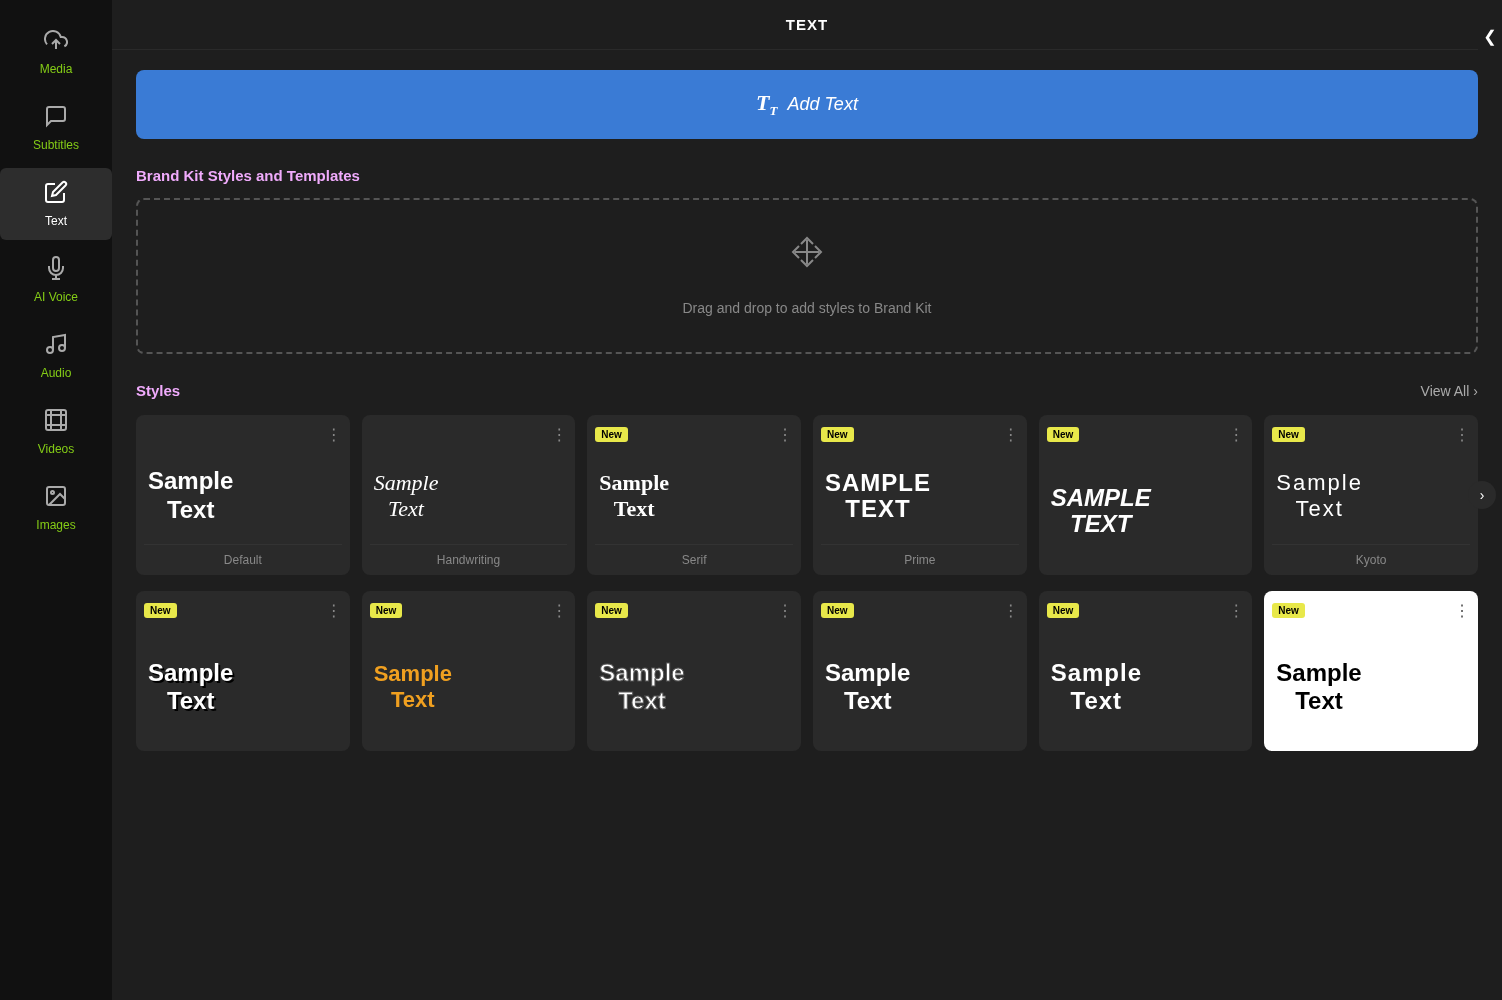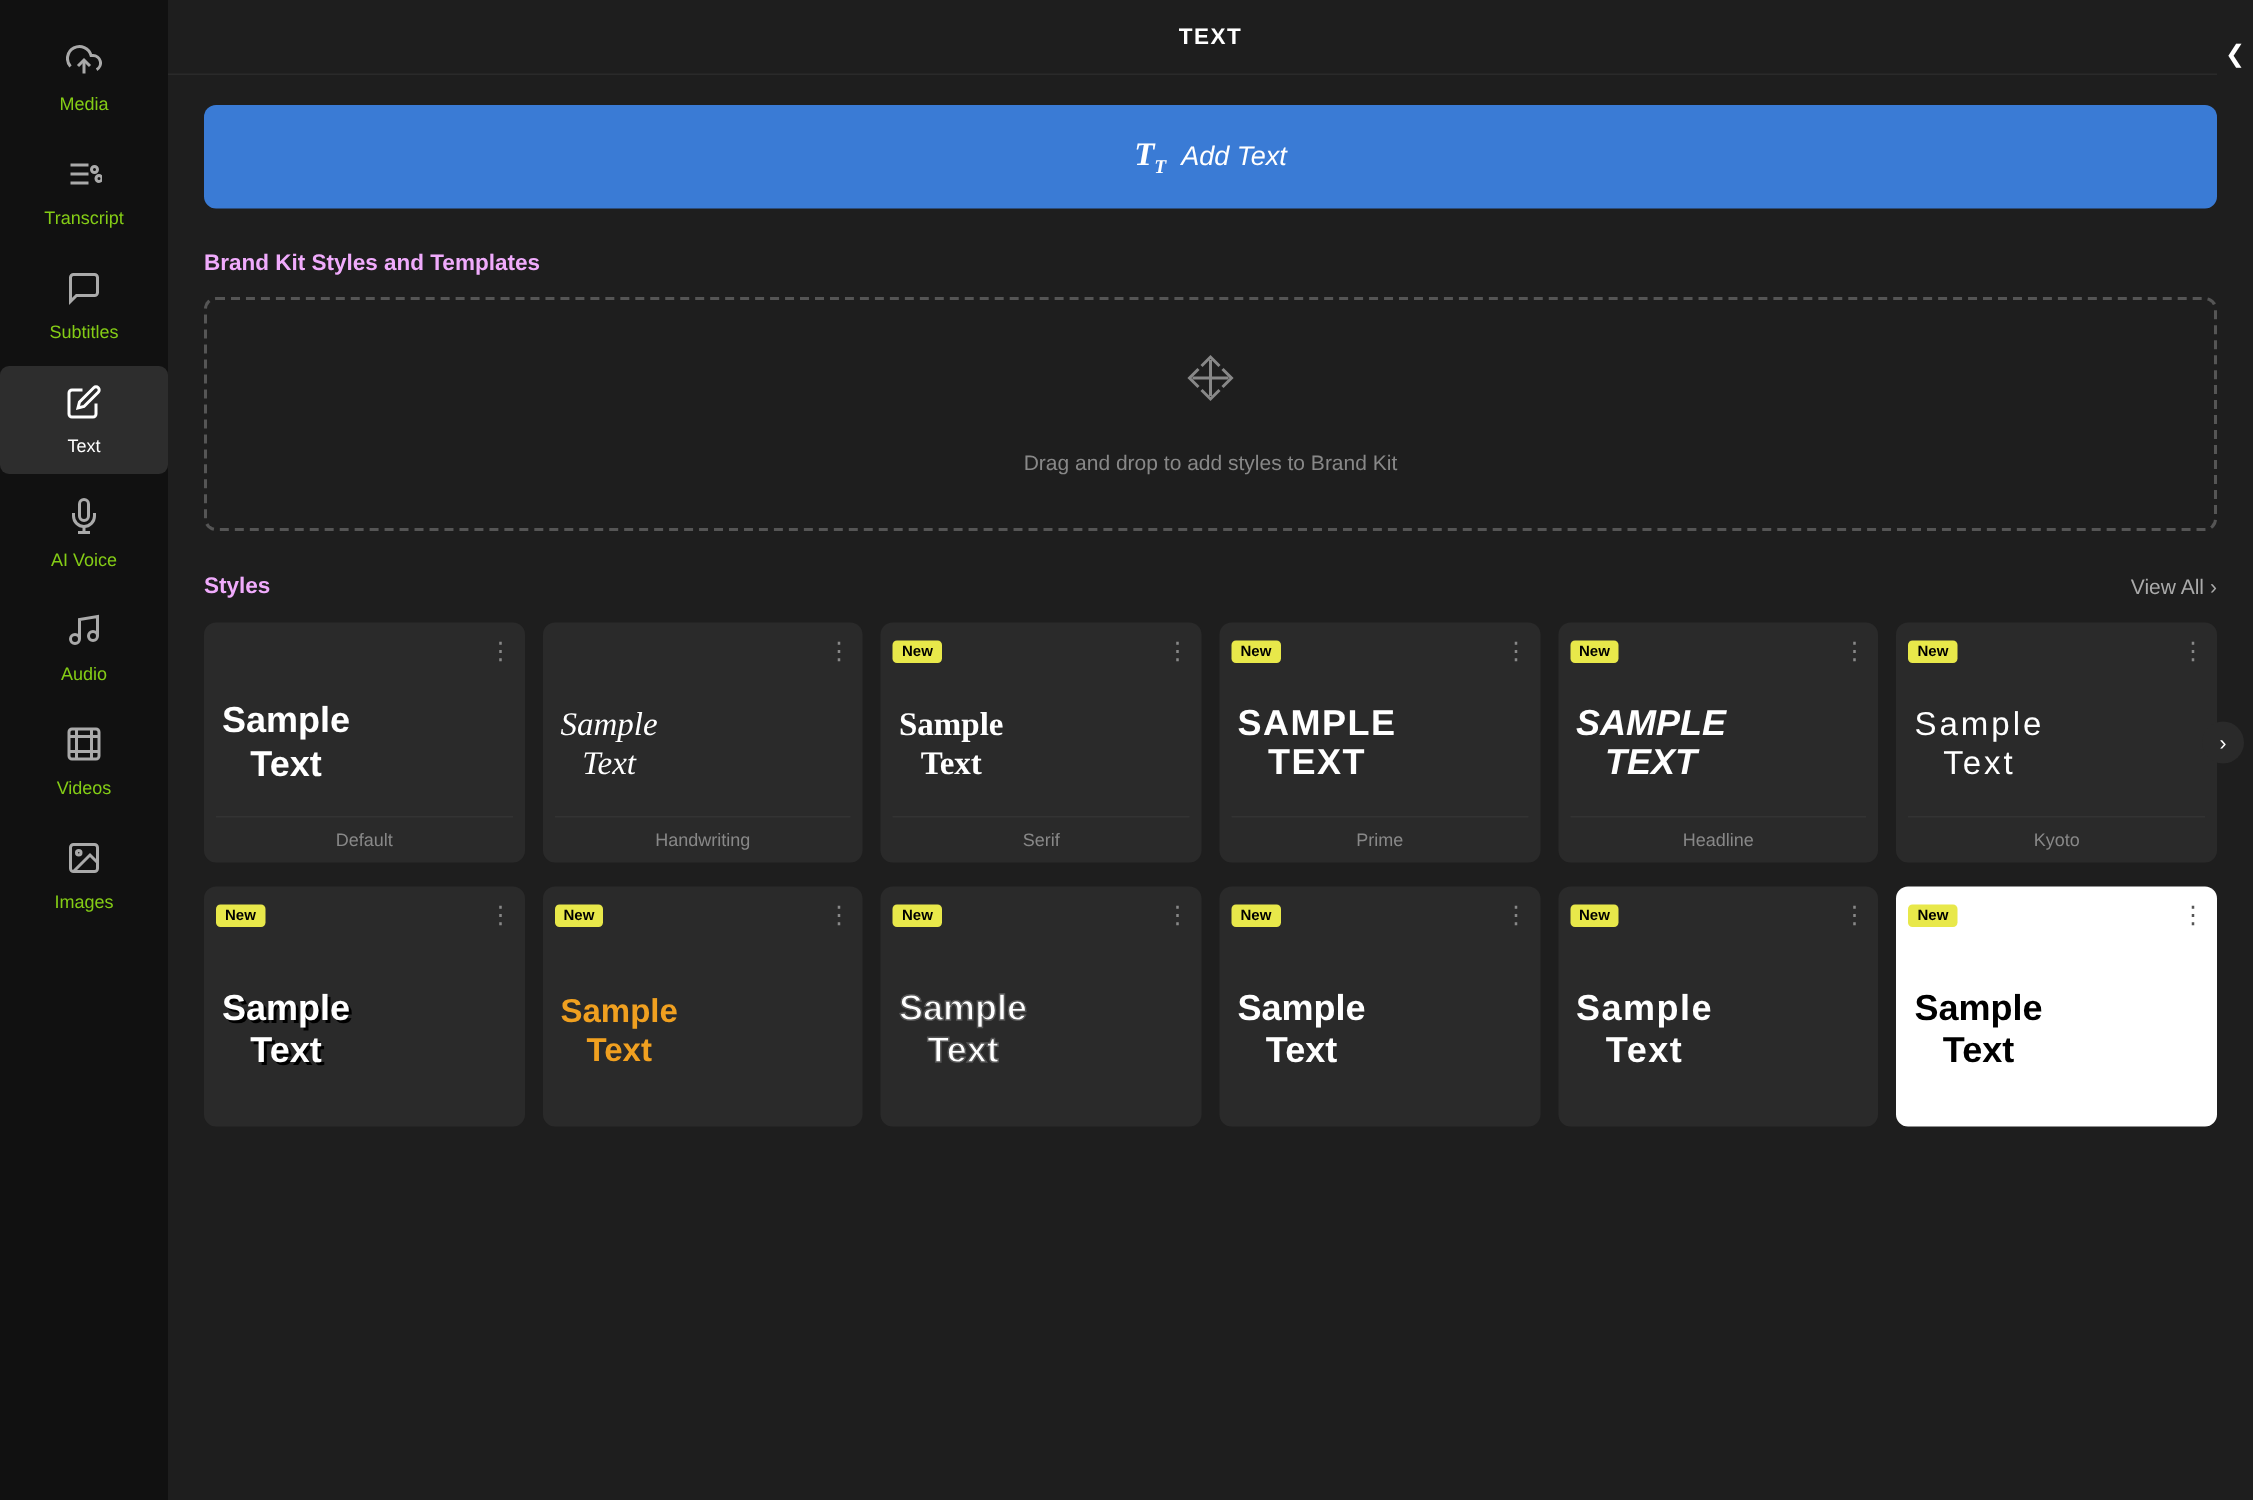--- a/index.html
+++ b/index.html
@@ -358,32 +358,20 @@
     <span class="sidebar-icon">
       <svg width="24" height="24" viewBox="0 0 24 24" fill="none" stroke="#aaaaaa" stroke-width="2">
         <polyline points="16 16 12 12 8 16"></polyline>
         <line x1="12" y1="12" x2="12" y2="21"></line>
         <path d="M20.39 18.39A5 5 0 0 0 18 9h-1.26A8 8 0 1 0 3 16.3"></path>
       </svg>
     </span>
     <span class="sidebar-label">Media</span>
   </div>
 
-  <div class="sidebar-item">
-    <span class="sidebar-icon">
-      <svg width="24" height="24" viewBox="0 0 24 24" fill="none" stroke="#aaaaaa" stroke-width="2">
-        <line x1="3" y1="6" x2="15" y2="6"></line>
-        <line x1="3" y1="12" x2="15" y2="12"></line>
-        <line x1="3" y1="18" x2="15" y2="18"></line>
-        <circle cx="19" cy="9" r="2"></circle>
-        <circle cx="22" cy="15" r="2"></circle>
-      </svg>
-    </span>
-    <span class="sidebar-label">Transcript</span>
-  </div>
 
   <div class="sidebar-item">
     <span class="sidebar-icon">
       <svg width="24" height="24" viewBox="0 0 24 24" fill="none" stroke="#aaaaaa" stroke-width="2">
         <path d="M21 15a2 2 0 0 1-2 2H7l-4 4V5a2 2 0 0 1 2-2h14a2 2 0 0 1 2 2z"></path>
       </svg>
     </span>
     <span class="sidebar-label">Subtitles</span>
   </div>
 
@@ -531,21 +519,20 @@
           </div>
 
           <div class="style-card">
             <div class="card-top">
               <span class="new-badge">New</span>
               <span class="three-dots">⋮</span>
             </div>
             <div class="card-text-area">
               <span class="sample-headline">SAMPLE<br>TEXT</span>
             </div>
-            <div class="card-label">Headline</div>
           </div>
 
           <div class="style-card">
             <div class="card-top">
               <span class="new-badge">New</span>
               <span class="three-dots">⋮</span>
             </div>
             <div class="card-text-area">
               <span class="sample-kyoto">Sample<br>Text</span>
             </div>

